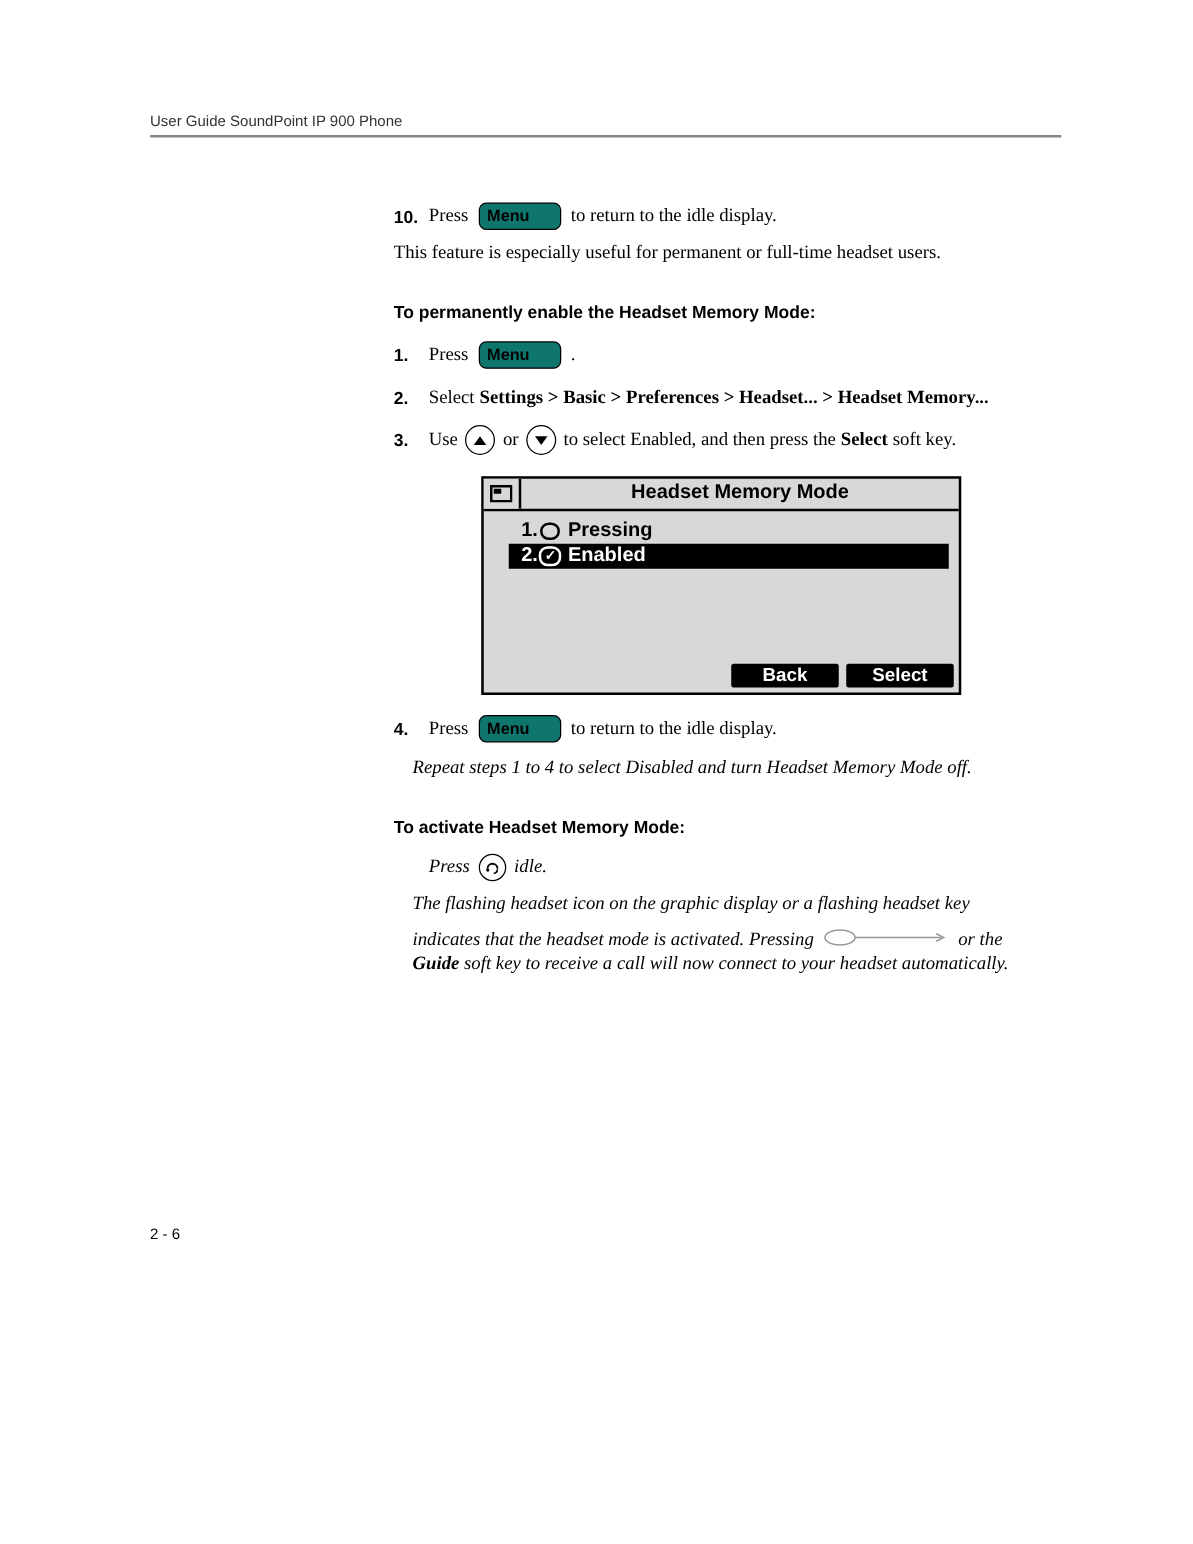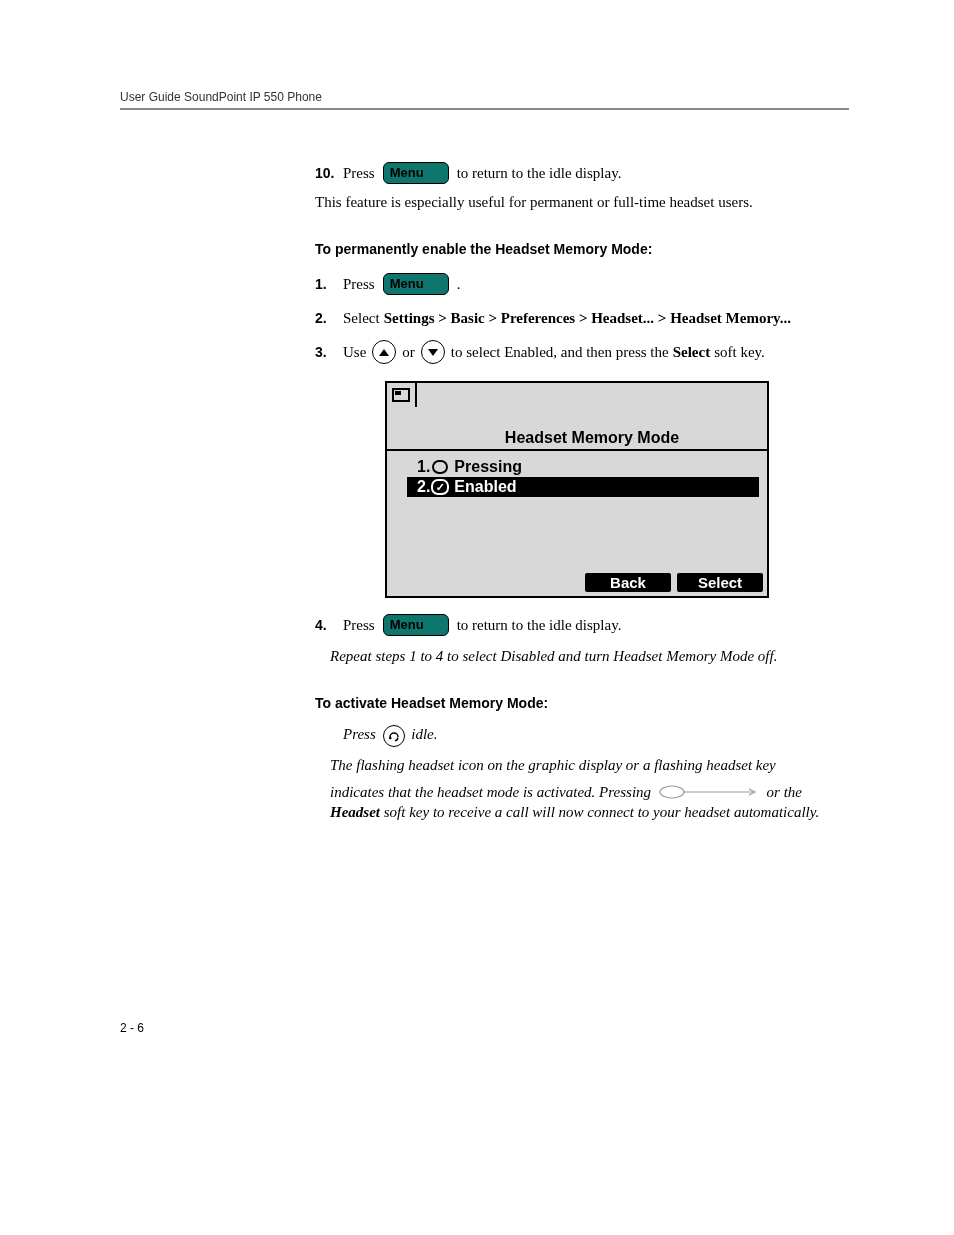--- a/index.html
+++ b/index.html
@@ -135,21 +135,20 @@
     justify-content: center;
     background: #d8d8d8;
   }
   .ps-icon svg { display:block; }
   .ps-title {
     flex: 1;
     text-align: center;
     font-weight: bold;
     font-size: 16px;
     padding: 2px 0;
-    margin-top: 44px;
   }
   .ps-body {
     height: 108px;
     padding: 6px 12px 4px 28px;
   }
   .ps-row {
     display: flex;
     align-items: center;
     font-weight: bold;
     font-size: 16px;
@@ -225,21 +224,21 @@
     font-family: Arial, Helvetica, sans-serif;
     font-size: 12px;
     margin-top: 200px;
   }
 </style>
 </head>
 <body>
 
 <div class="page">
 
-  <div class="running-head">User Guide SoundPoint IP 550 Phone</div>
+  <div class="running-head">User Guide SoundPoint IP 900 Phone</div>
   <hr class="head-rule">
 
   <div class="content-indent">
     <ol class="steps">
       <li>
         <span class="step-num">10.</span>
         <span class="step-body">
           <span>Press</span>
           <span class="key-menu">Menu</span>
           <span>to return to the idle display.</span>
@@ -352,20 +351,20 @@
     <p class="para">
       <span>indicates that the headset mode is activated. Pressing </span>
       <span class="line-key">
         <svg width="100" height="16" viewBox="0 0 100 16">
           <ellipse cx="13" cy="8" rx="12" ry="6" fill="none" stroke="#999" stroke-width="1.2"></ellipse>
           <line x1="25" y1="8" x2="94" y2="8" stroke="#999" stroke-width="1.2"></line>
           <polyline points="90,5 96,8 90,11" fill="none" stroke="#999" stroke-width="1.2"></polyline>
         </svg>
       </span>
       <span> or the </span>
-      <span class="bold">Headset</span>
+      <span class="bold">Guide</span>
       <span> soft key to receive a call will now connect to your headset automatically.</span>
     </p>
   </div>
 
   <div class="page-num">2 - 6</div>
 
 </div>
 
 </body></html>

